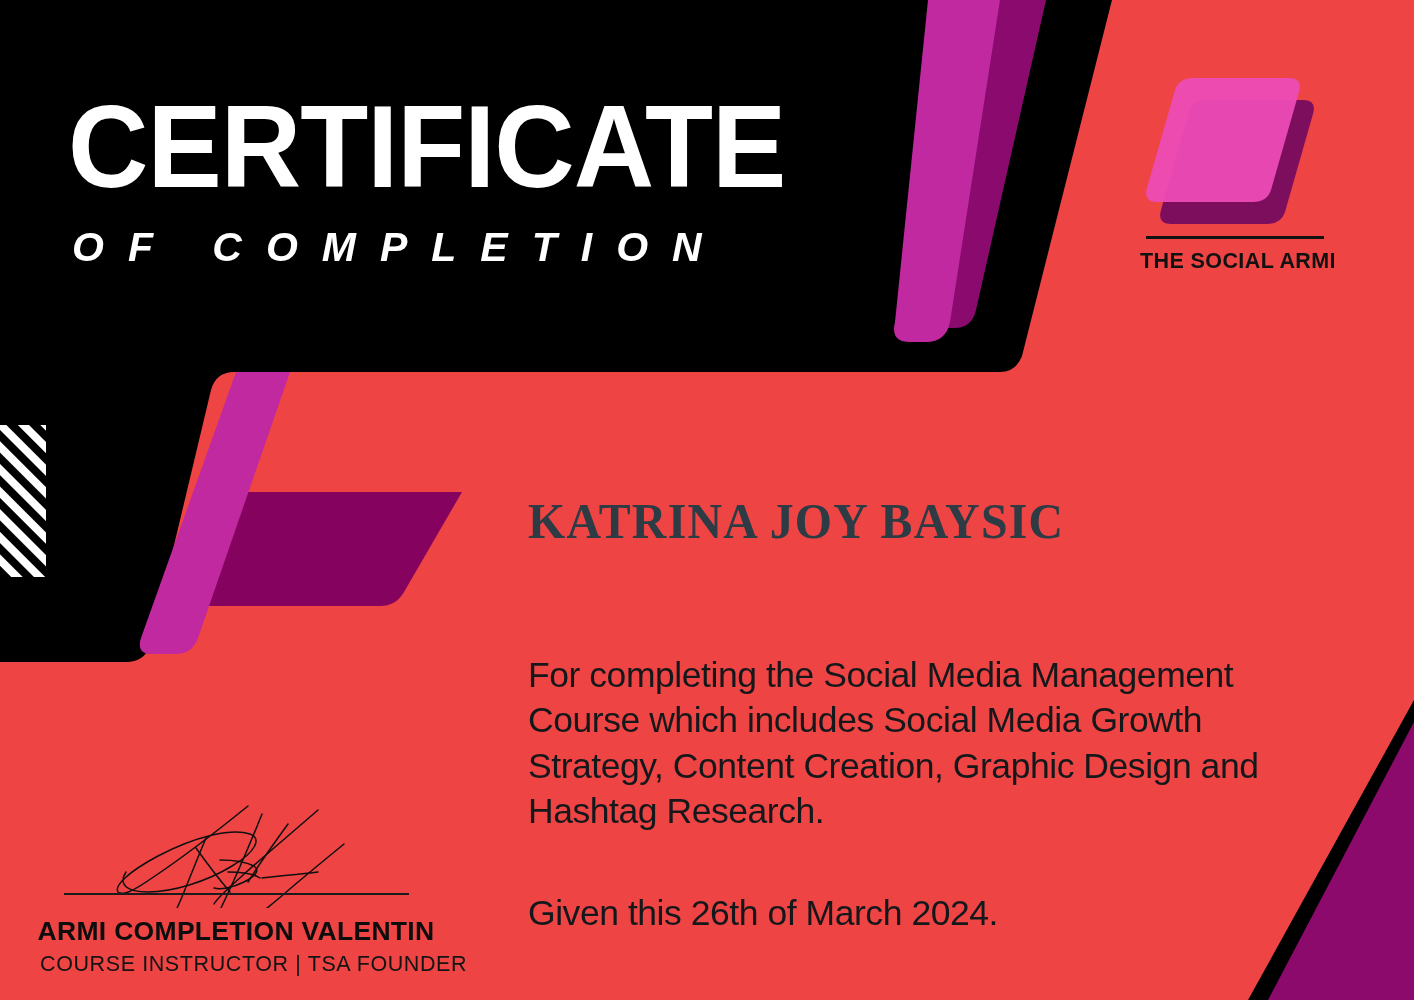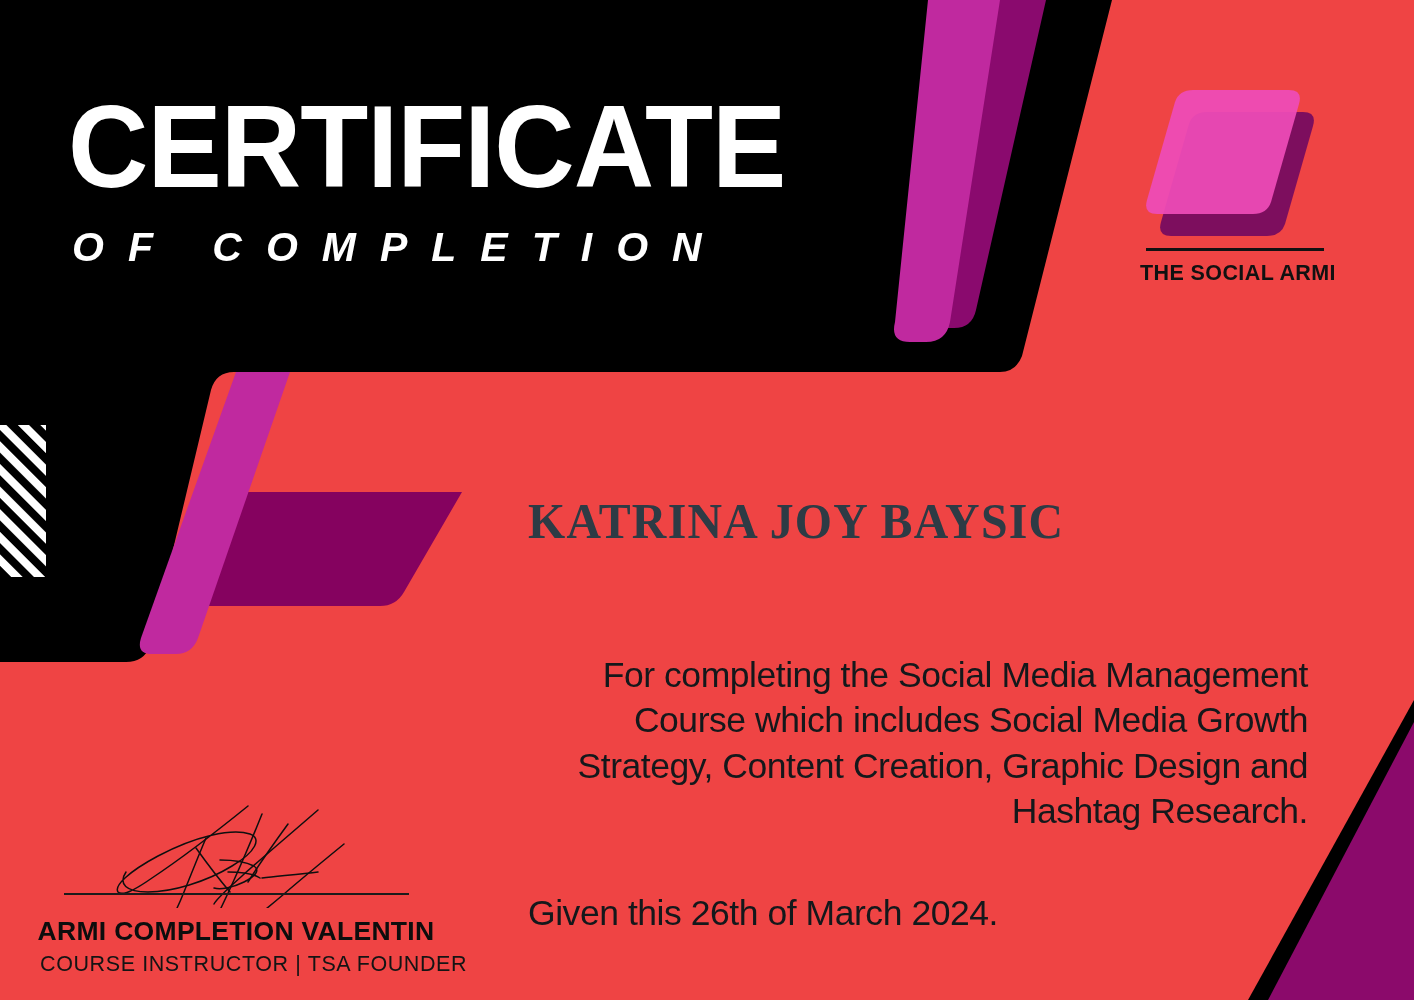--- a/index.html
+++ b/index.html
@@ -53,21 +53,21 @@
     letter-spacing: 24px;
     margin: 22px 0 0 4px;
     white-space: nowrap;
     font-style: italic;
   }
 
   
   .logo-block {
     position: absolute;
     left: 1140px;
-    top: 84px;
+    top: 72px;
     width: 190px;
     z-index: 6;
     text-align: center;
   }
   .logo-mark {
     position: relative;
     width: 180px;
     height: 160px;
     margin: 0 auto;
   }
@@ -115,21 +115,20 @@
   }
   .body-paragraph {
     font-family: "Liberation Sans", sans-serif;
     font-size: 35.5px;
     line-height: 1.28;
     color: #14181b;
     font-weight: 400;
     letter-spacing: -0.45px;
     margin: 106px 0 0 0;
     max-width: 780px;
-    text-align: right;
   }
   .given-line {
     font-family: "Liberation Sans", sans-serif;
     font-size: 35.5px;
     color: #14181b;
     font-weight: 400;
     letter-spacing: -0.45px;
     margin: 58px 0 0 0;
   }
 

